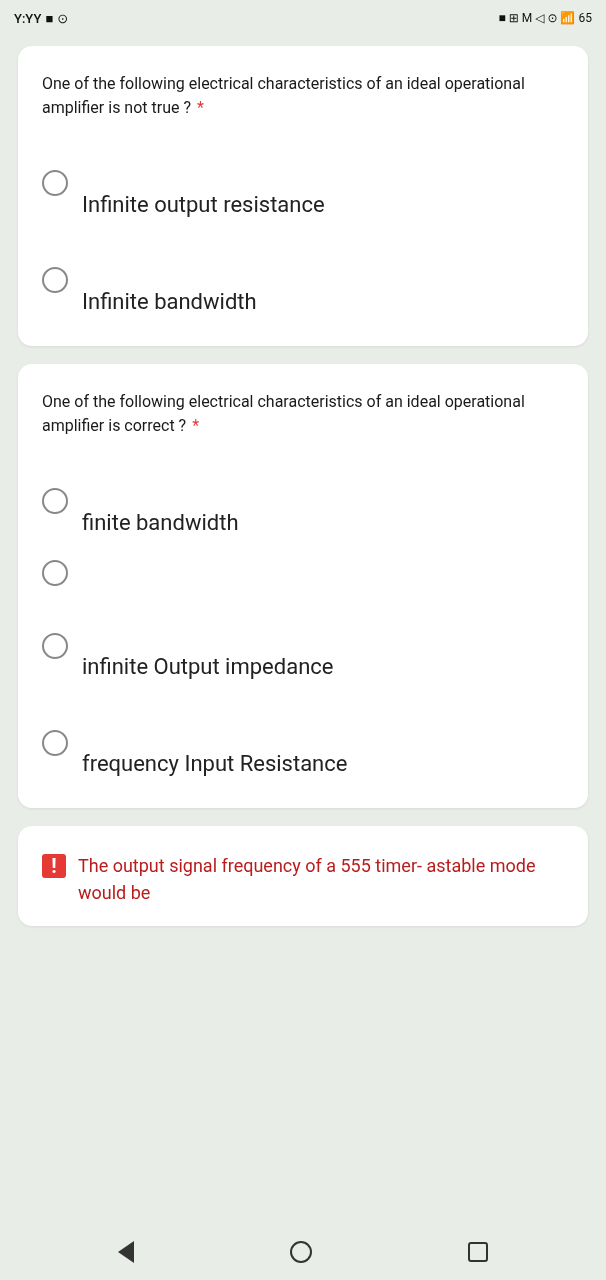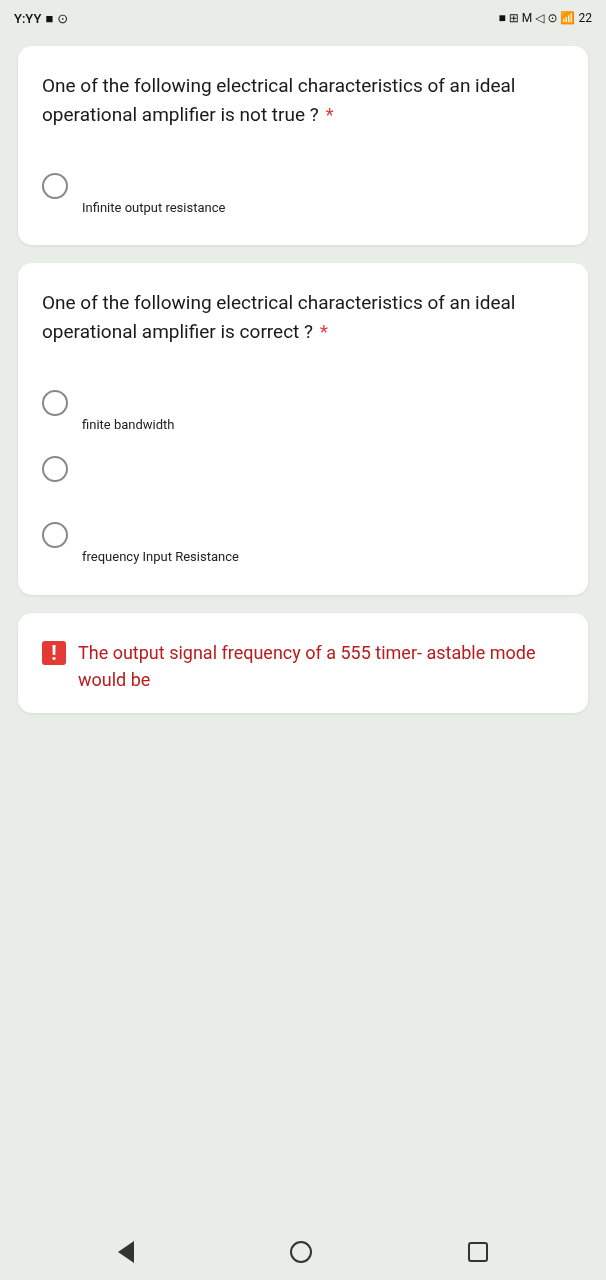--- a/index.html
+++ b/index.html
@@ -52,21 +52,21 @@
     }
 
     .card {
       background: #ffffff;
       border-radius: 14px;
       padding: 26px 24px 28px 24px;
       box-shadow: 0 1px 3px rgba(0,0,0,0.08);
     }
 
     .question-text {
-      font-size: 19px;
+      font-size: 16px;
       line-height: 1.5;
       color: #1a1a1a;
       margin-bottom: 26px;
     }
 
     .required-star {
       color: #e53935;
       margin-left: 2px;
     }
 
@@ -89,21 +89,21 @@
       border-radius: 50%;
       border: 2px solid #888;
       background: transparent;
       flex-shrink: 0;
       display: flex;
       align-items: center;
       justify-content: center;
     }
 
     .option-label {
-      font-size: 13px;
+      font-size: 22px;
       color: #222;
       line-height: 1.4;
       margin-top: 44px;
     }
 
     .card-partial {
       background: #ffffff;
       border-radius: 14px;
       padding: 26px 24px 20px 24px;
       box-shadow: 0 1px 3px rgba(0,0,0,0.08);
@@ -190,49 +190,57 @@
     <span>■</span>
     <span>⊙</span>
   </div>
   <div class="status-right">
     <span>■</span>
     <span>⊞</span>
     <span>M</span>
     <span>◁</span>
     <span>⊙</span>
     <span>📶</span>
-    <span>22</span>
+    <span>65</span>
   </div>
 </div>
 
 <div class="content-area">
 
   <div class="card">
     <div class="question-text">
       <span>One of the following electrical characteristics of an ideal operational amplifier is not true ?</span><span class="required-star"> *</span>
     </div>
     <div class="options-list">
       <div class="option-item">
         <div class="radio-circle"></div>
         <span class="option-label">Infinite output resistance</span>
       </div>
+      <div class="option-item">
+        <div class="radio-circle"></div>
+        <span class="option-label">Infinite bandwidth</span>
+      </div>
     </div>
   </div>
 
   <div class="card">
     <div class="question-text">
       <span>One of the following electrical characteristics of an ideal operational amplifier is correct ?</span><span class="required-star"> *</span>
     </div>
     <div class="options-list">
       <div class="option-item">
         <div class="radio-circle"></div>
         <span class="option-label">finite bandwidth</span>
       </div>
       <div class="option-item">
         <div class="radio-circle"></div>
+      </div>
+      <div class="option-item">
+        <div class="radio-circle"></div>
+        <span class="option-label">infinite Output impedance</span>
       </div>
       <div class="option-item">
         <div class="radio-circle"></div>
         <span class="option-label">frequency Input Resistance</span>
       </div>
     </div>
   </div>
 
   <div class="card-partial">
     <div class="alert-icon">

